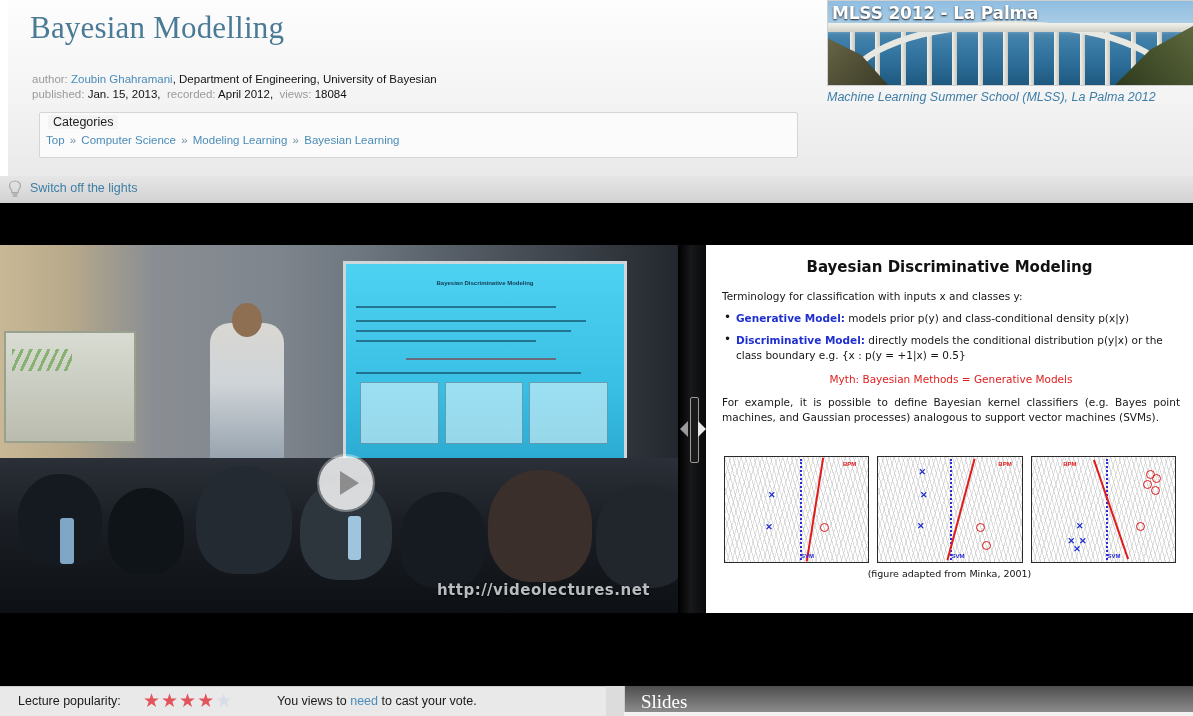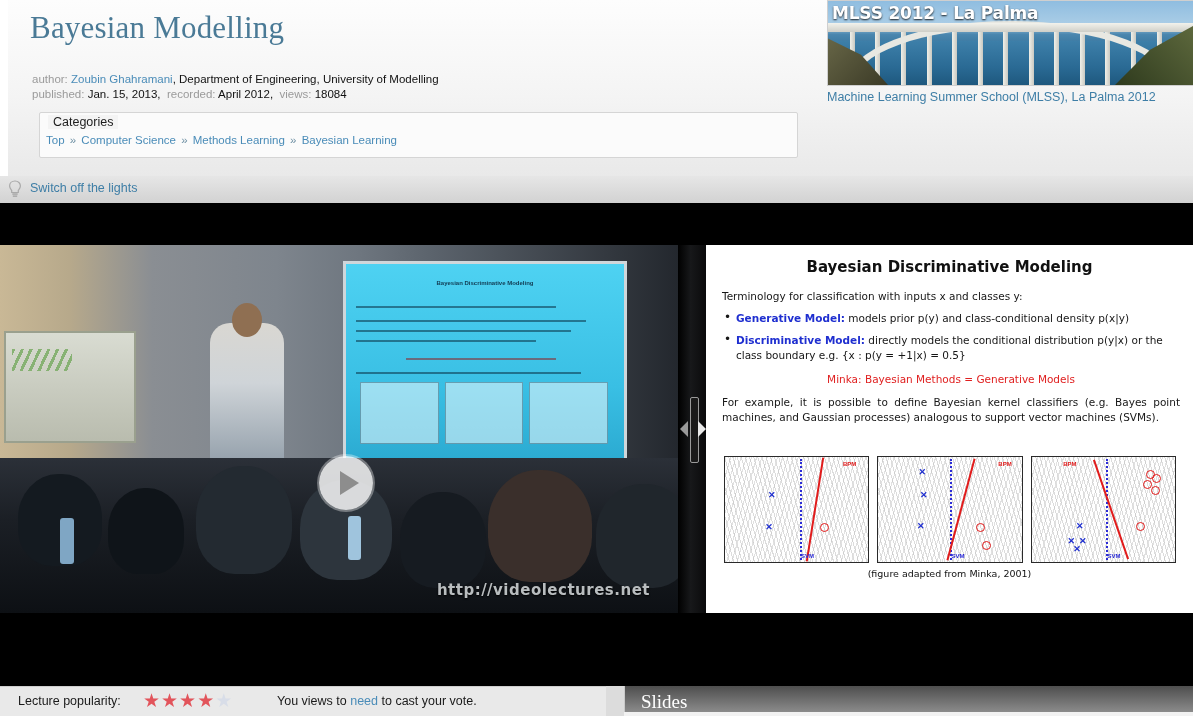--- a/index.html
+++ b/index.html
@@ -86,21 +86,21 @@
   }
   .eventbadge{
     position:absolute;left:4px;top:2px;
     font-family:"DejaVu Sans", sans-serif;
     font-size:17px;font-weight:bold;color:#ffffff;
     text-shadow:0 1px 2px rgba(0,0,0,.85);
     letter-spacing:-.2px;
   }
   .eventtitle{
     position:absolute;left:0;top:89px;width:350px;
-    font-size:12.5px;line-height:16px;color:#3e7ea6;
+    font-size:12.5px;line-height:16px;color:#3e7ea6;font-style:italic;
   }
   .eventtitle a{color:#3e7ea6;text-decoration:none;}
 
   
   .lightsbar{
     position:absolute;left:0;top:176px;width:1193px;height:27px;
     background:linear-gradient(to bottom,#e6e6e6,#d2d2d2);
     border-bottom:1px solid #bfbfbf;
   }
   .bulb{position:absolute;left:7px;top:4px;width:16px;height:19px;}
@@ -258,40 +258,40 @@
 <body>
 
 <div class="page">
 
   <div class="header">
     <div class="title">Bayesian Modelling</div>
 
     <div class="meta">
       <div>
         <span class="lbl">author:</span>
-        <a href="#">Zoubin Ghahramani</a><span class="v">, Department of Engineering, University of Modelling</span>
+        <a href="#">Zoubin Ghahramani</a><span class="v">, Department of Engineering, University of Bayesian</span>
       </div>
       <div>
         <span class="lbl">published:</span>
         <span class="v">Jan. 15, 2013,</span>
         &nbsp;<span class="lbl">recorded:</span>
         <span class="v">April 2012,</span>
         &nbsp;<span class="lbl">views:</span>
         <span class="v">18084</span>
       </div>
     </div>
 
     <div class="catbox"></div>
     <div class="catlegend">Categories</div>
     <div class="catlinks">
       <a href="#">Top</a>
       <span class="sep">»</span>
       <a href="#">Computer Science</a>
       <span class="sep">»</span>
-      <a href="#">Methods Learning</a>
+      <a href="#">Modeling Learning</a>
       <span class="sep">»</span>
       <a href="#">Bayesian Learning</a>
     </div>
 
     <div class="eventcard">
       <div class="eventimg">
         <div class="sea"></div>
         <div class="pillars">
           <i style="left:6%"></i>
             <i style="left:13%"></i>
@@ -384,21 +384,21 @@
 
           <div class="bul">
             <span class="bl">Generative Model:</span><span> models prior p(y) and class-conditional density p(x|y)</span>
           </div>
 
           <div class="bul">
             <span class="bl">Discriminative Model:</span><span> directly models the conditional distribution p(y|x) or the class boundary e.g. {x : p(y = +1|x) = 0.5}</span>
           </div>
 
           <div class="mythline">
-            <span class="red">Minka: Bayesian Methods = Generative Models</span>
+            <span class="red">Myth: Bayesian Methods = Generative Models</span>
           </div>
 
           <div class="para">For example, it is possible to define Bayesian kernel classifiers (e.g. Bayes point machines, and Gaussian processes) analogous to support vector machines (SVMs).</div>
         </div>
 
         <div class="figs">
           <div class="fig">
             <div class="fan"></div>
             <div class="svmline" style="left:52%"></div>
             <div class="bpmline" style="left:62%;transform:rotate(9deg)"></div>

